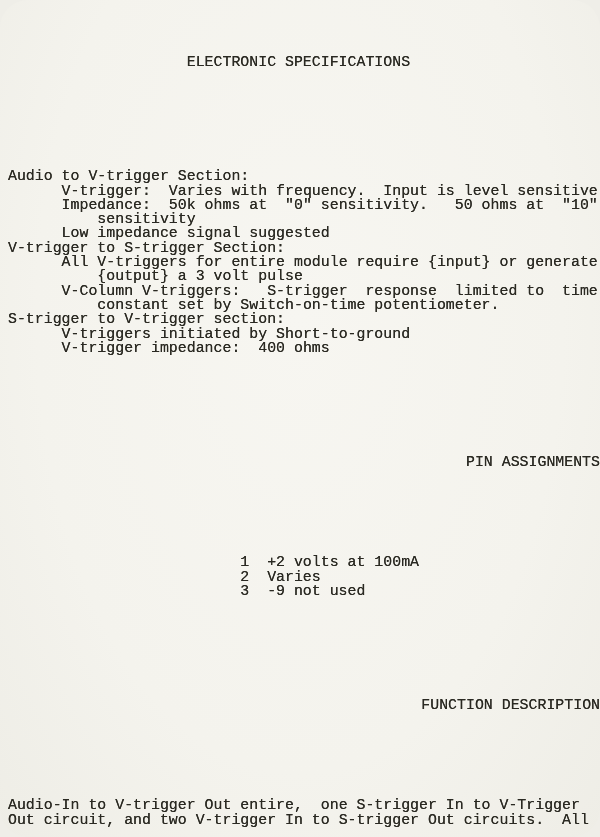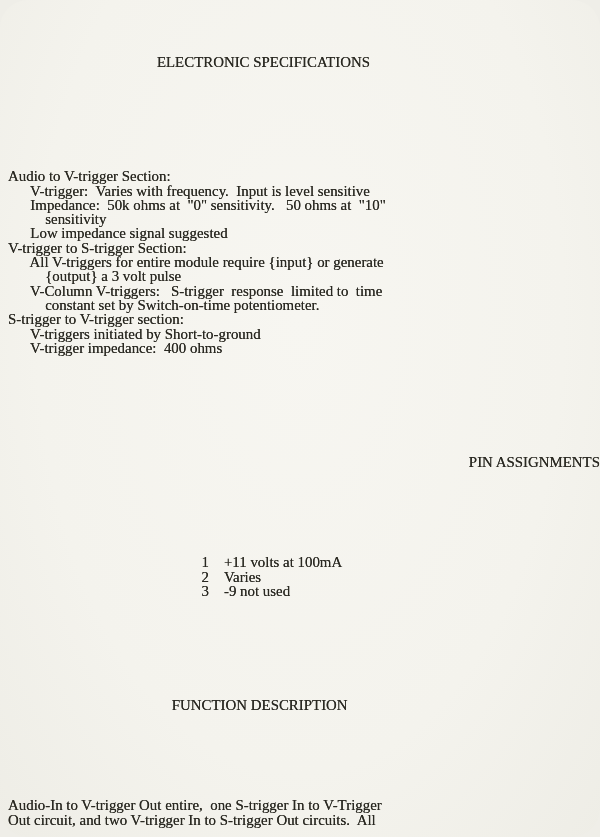--- a/index.html
+++ b/index.html
@@ -13,52 +13,52 @@
     background: #efeee8;
   }
   .paper {
     position: relative;
     box-sizing: border-box;
     width: 600px;
     height: 837px;
     padding: 12px 0 0 8px;
     background: radial-gradient(ellipse at 50% 38%, #f7f6f1 0%, #f4f3ed 62%, #eeede6 100%);
     color: #2a2922;
-    font-family: Liberation Serif, serif;
+    font-family: Liberation Mono, monospace;
     font-size: 14.9px;
     line-height: 14.3px;
     white-space: pre;
     text-shadow: 0 0 0.55px rgba(42, 41, 34, 0.9);
     overflow: hidden;
     border-radius: 28px;
   }
   .line { height: 14.3px; }
   .gap1 { height: 14.3px; }
   .gap2 { height: 28.6px; }
   .h-specs { padding-left: 20ch; }
   .h-pins  { padding-left: 25ch; text-align: right; }
-  .h-func  { padding-left: 22ch; }
+  .h-func  { padding-left: 22ch; text-align: right; }
   .pin-num  { padding-left: 26ch; }
   .pin-desc { padding-left: 2ch; }
 </style>
 </head>
 <body>
 
 <div class="paper" style="color: rgb(42, 41, 34);">
 
   <div class="line h-specs">ELECTRONIC SPECIFICATIONS</div>
   <div class="gap2"></div>
 
   <div id="spec-section"><div class="line">Audio to V-trigger Section:</div><div class="line">      V-trigger:  Varies with frequency.  Input is level sensitive</div><div class="line">      Impedance:  50k ohms at  "0" sensitivity.   50 ohms at  "10"</div><div class="line">          sensitivity</div><div class="line">      Low impedance signal suggested</div><div class="line">V-trigger to S-trigger Section:</div><div class="line">      All V-triggers for entire module require {input} or generate</div><div class="line">          {output} a 3 volt pulse</div><div class="line">      V-Column V-triggers:   S-trigger  response  limited to  time</div><div class="line">          constant set by Switch-on-time potentiometer.</div><div class="line">S-trigger to V-trigger section:</div><div class="line">      V-triggers initiated by Short-to-ground</div><div class="line">      V-trigger impedance:  400 ohms</div></div>
   <div class="gap2"></div>
 
   <div class="line h-pins">PIN ASSIGNMENTS</div>
   <div class="gap1"></div>
 
-  <div id="pin-section"><div class="line"><span class="pin-num">1</span><span class="pin-desc">+11 volts at 100mA</span></div><div class="line"><span class="pin-num">2</span><span class="pin-desc">Varies</span></div><div class="line"><span class="pin-num">3</span><span class="pin-desc">-9 not used</span></div></div>
+  <div id="pin-section"><div class="line"><span class="pin-num">1</span><span class="pin-desc">+2 volts at 100mA</span></div><div class="line"><span class="pin-num">2</span><span class="pin-desc">Varies</span></div><div class="line"><span class="pin-num">3</span><span class="pin-desc">-9 not used</span></div></div>
   <div class="gap2"></div>
 
   <div class="line h-func">FUNCTION DESCRIPTION</div>
   <div class="gap1"></div>
 
   <div id="paragraph-section"><div class="line">Audio-In to V-trigger Out entire,  one S-trigger In to V-Trigger</div><div class="line">Out circuit, and two V-trigger In to S-trigger Out circuits.  All</div></div>
 
 </div>
 
 </body></html>

